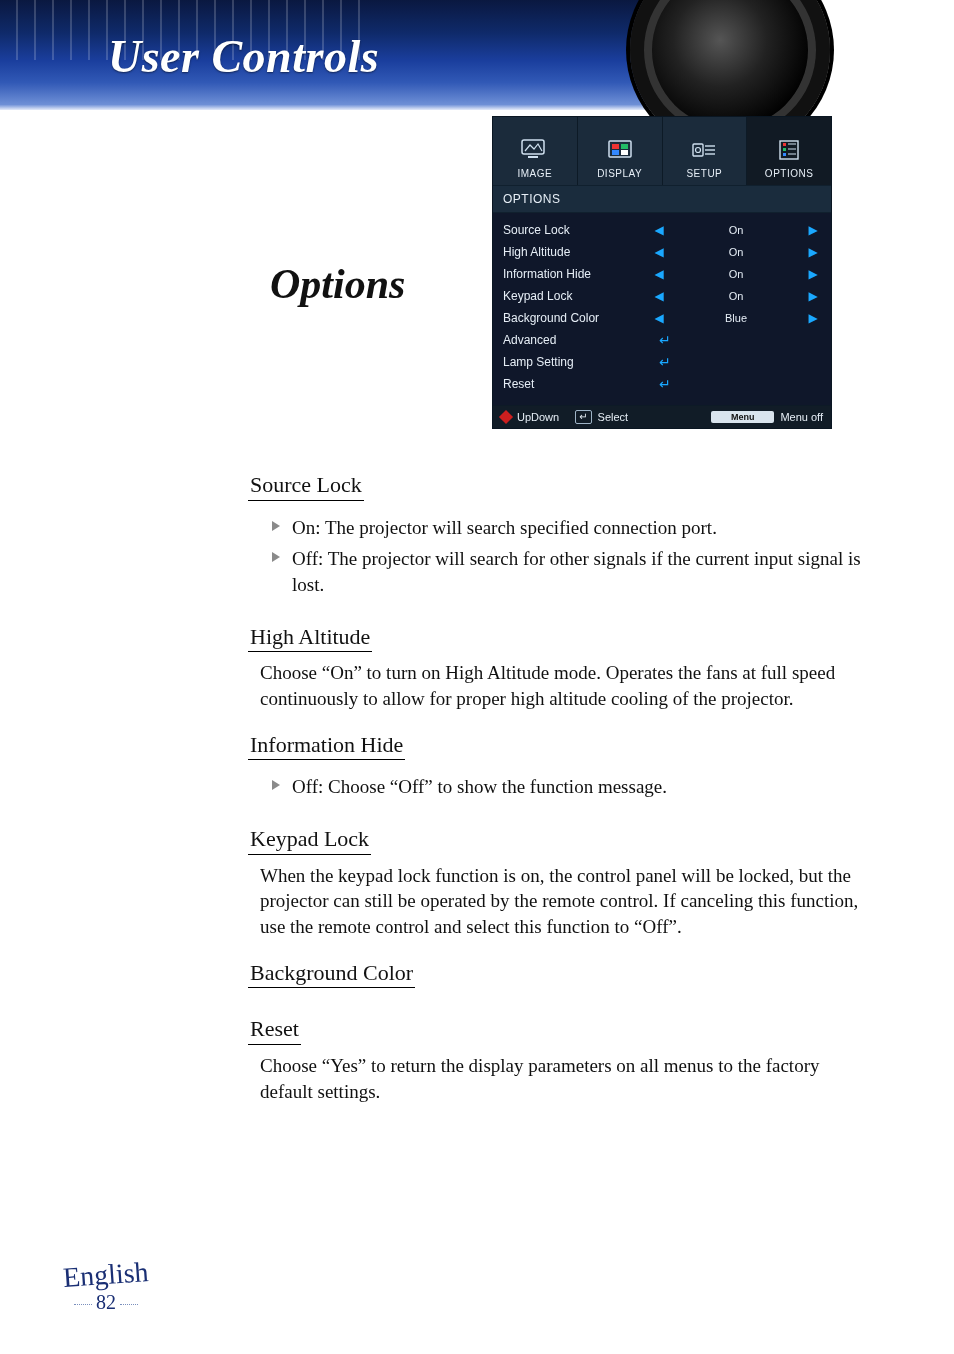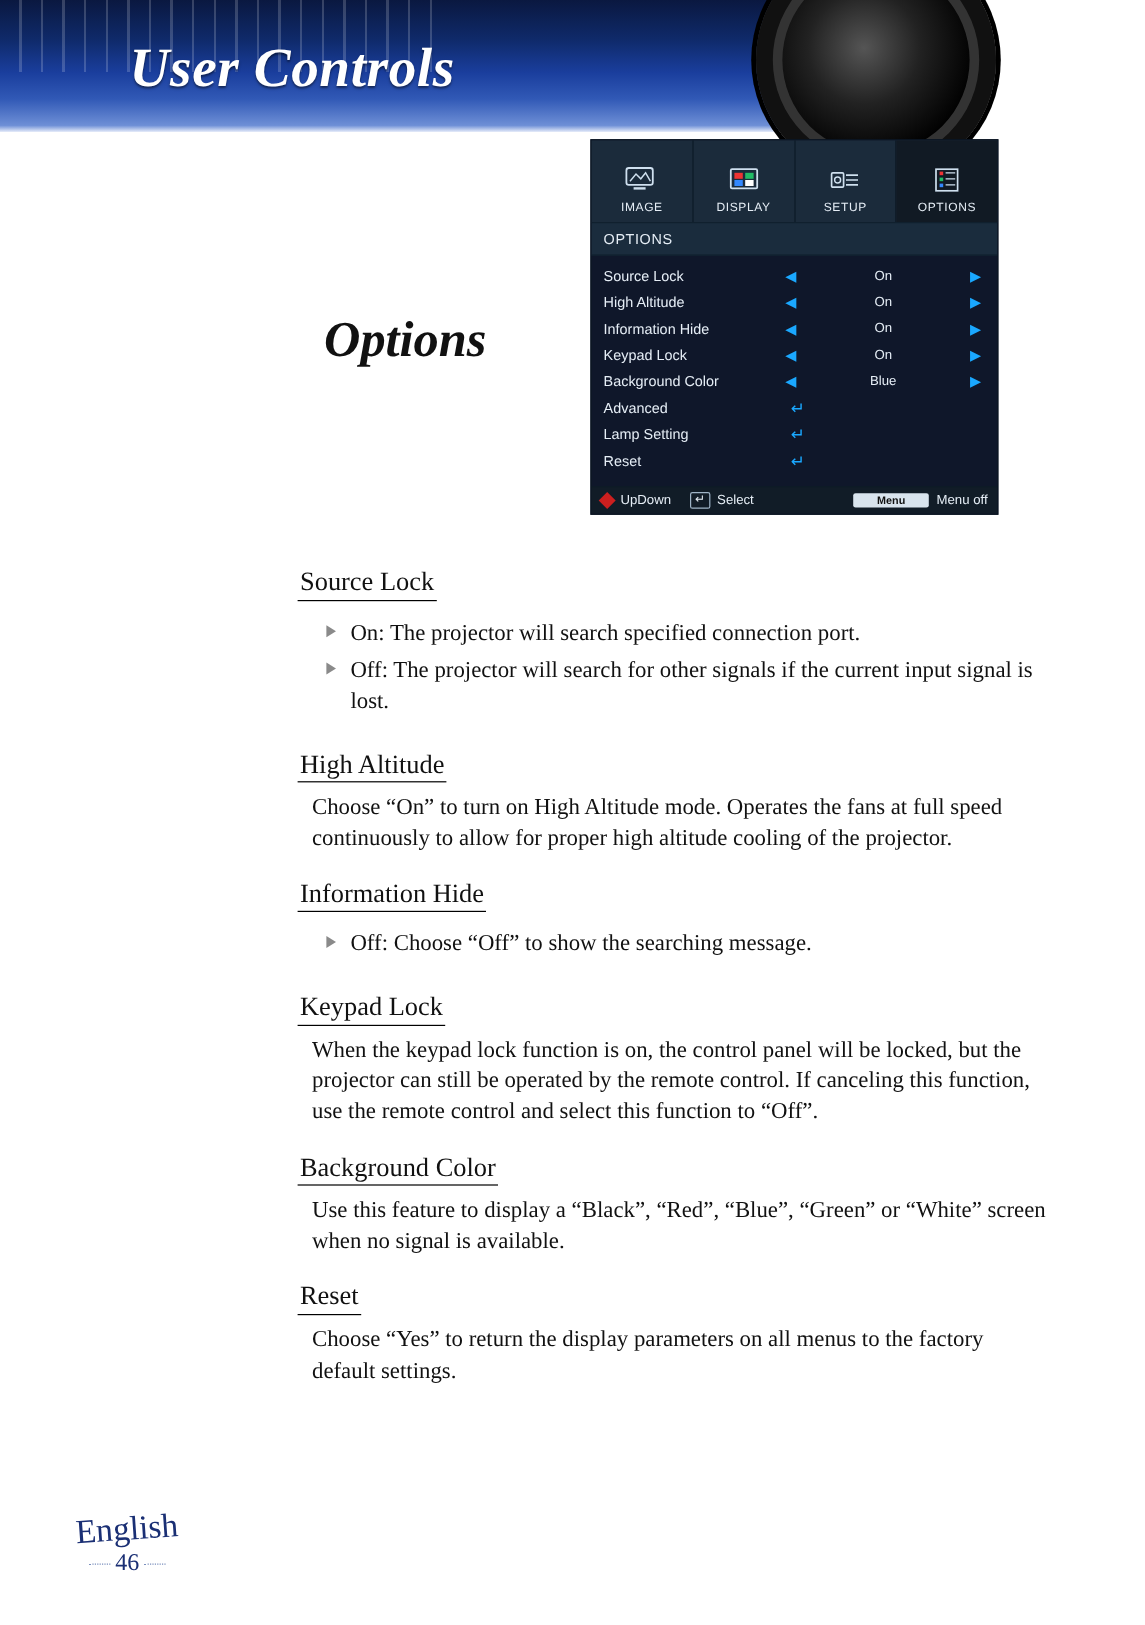--- a/index.html
+++ b/index.html
@@ -178,31 +178,30 @@
     <ul class="tri">
       <li>On: The projector will search specified connection port.</li>
       <li>Off: The projector will search for other signals if the current input signal is lost.</li>
     </ul>
 
     <div><span class="u-head">High Altitude</span></div>
     <div class="indent">Choose “On” to turn on High Altitude mode. Operates the fans at full speed continuously to allow for proper high altitude cooling of the projector.</div>
 
     <div><span class="u-head">Information Hide</span></div>
     <ul class="tri">
-      <li>Off: Choose “Off” to show the searching message.</li>
+      <li>Off: Choose “Off” to show the function message.</li>
     </ul>
 
     <div><span class="u-head">Keypad Lock</span></div>
     <div class="indent">When the keypad lock function is on, the control panel will be locked, but the projector can still be operated by the remote control. If canceling this function, use the remote control and select this func­tion to “Off”.</div>
 
     <div><span class="u-head">Background Color</span></div>
-    <div class="indent">Use this feature to display a “Black”, “Red”, “Blue”, “Green” or “White” screen when no signal is available.</div>
 
     <div><span class="u-head">Reset</span></div>
     <div class="indent">Choose “Yes” to return the display parameters on all menus to the factory default settings.</div>
   </div>
 
   <div class="footer">
     <div class="lang">English</div>
-    <div class="pg">46</div>
+    <div class="pg">82</div>
   </div>
 
 </div>
 
 </body></html>

